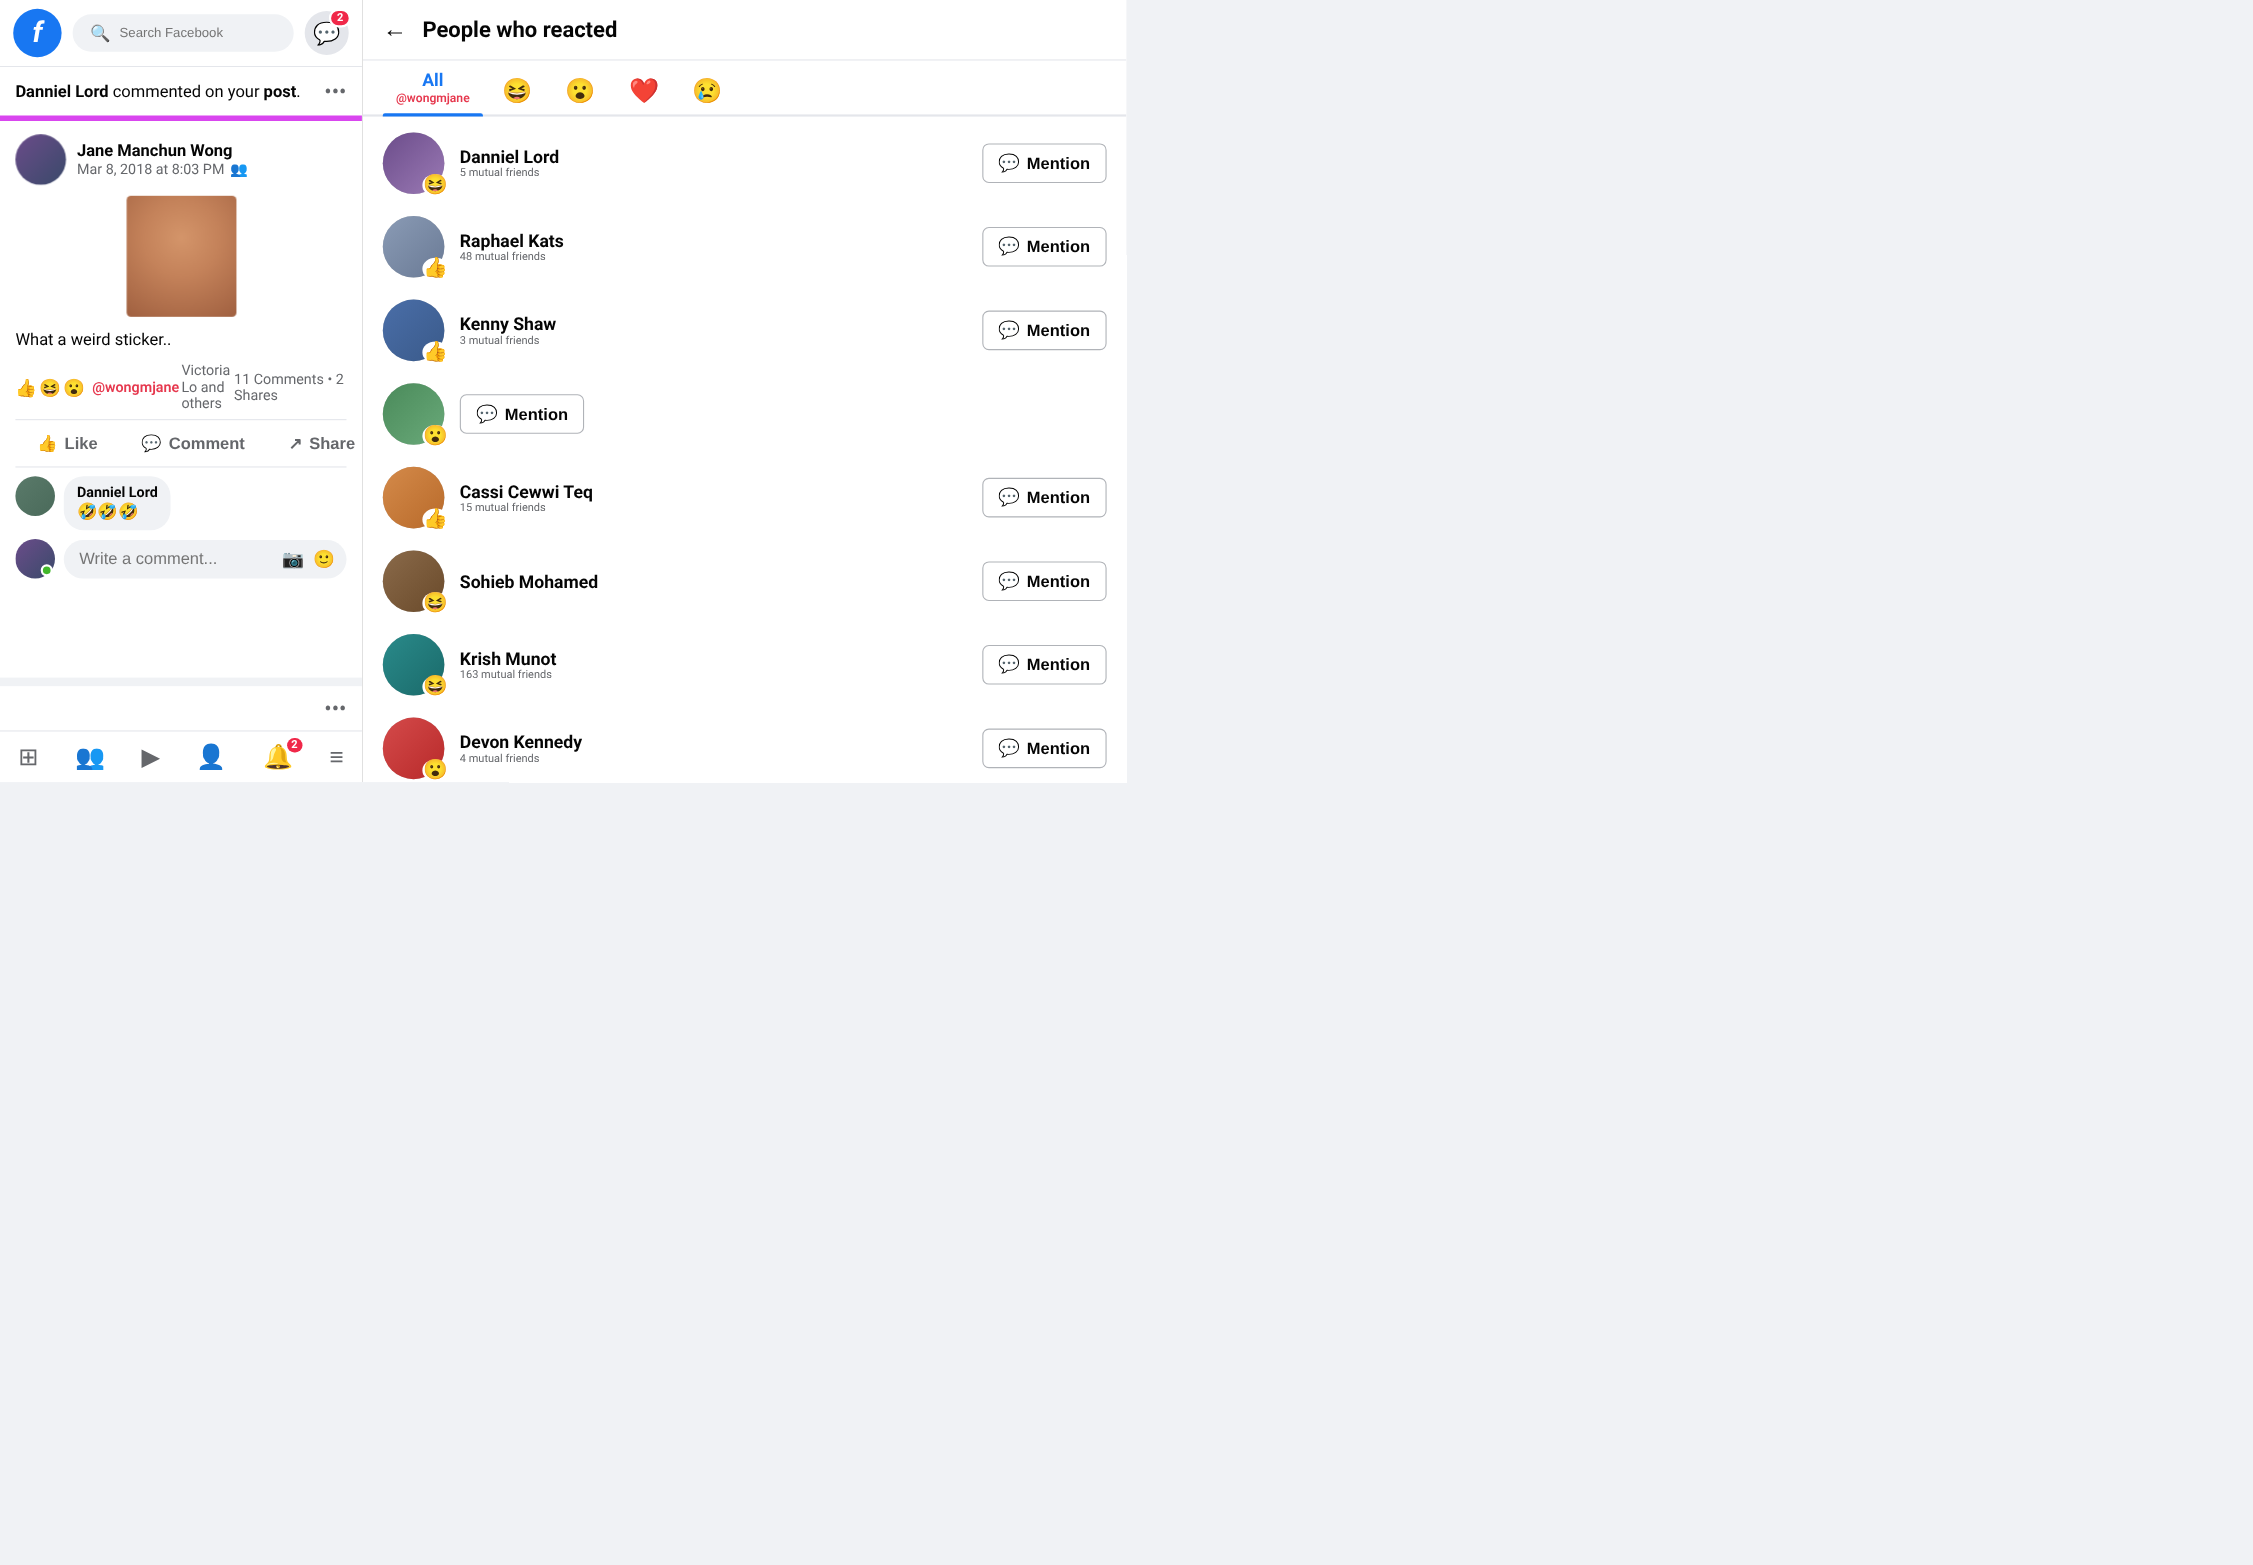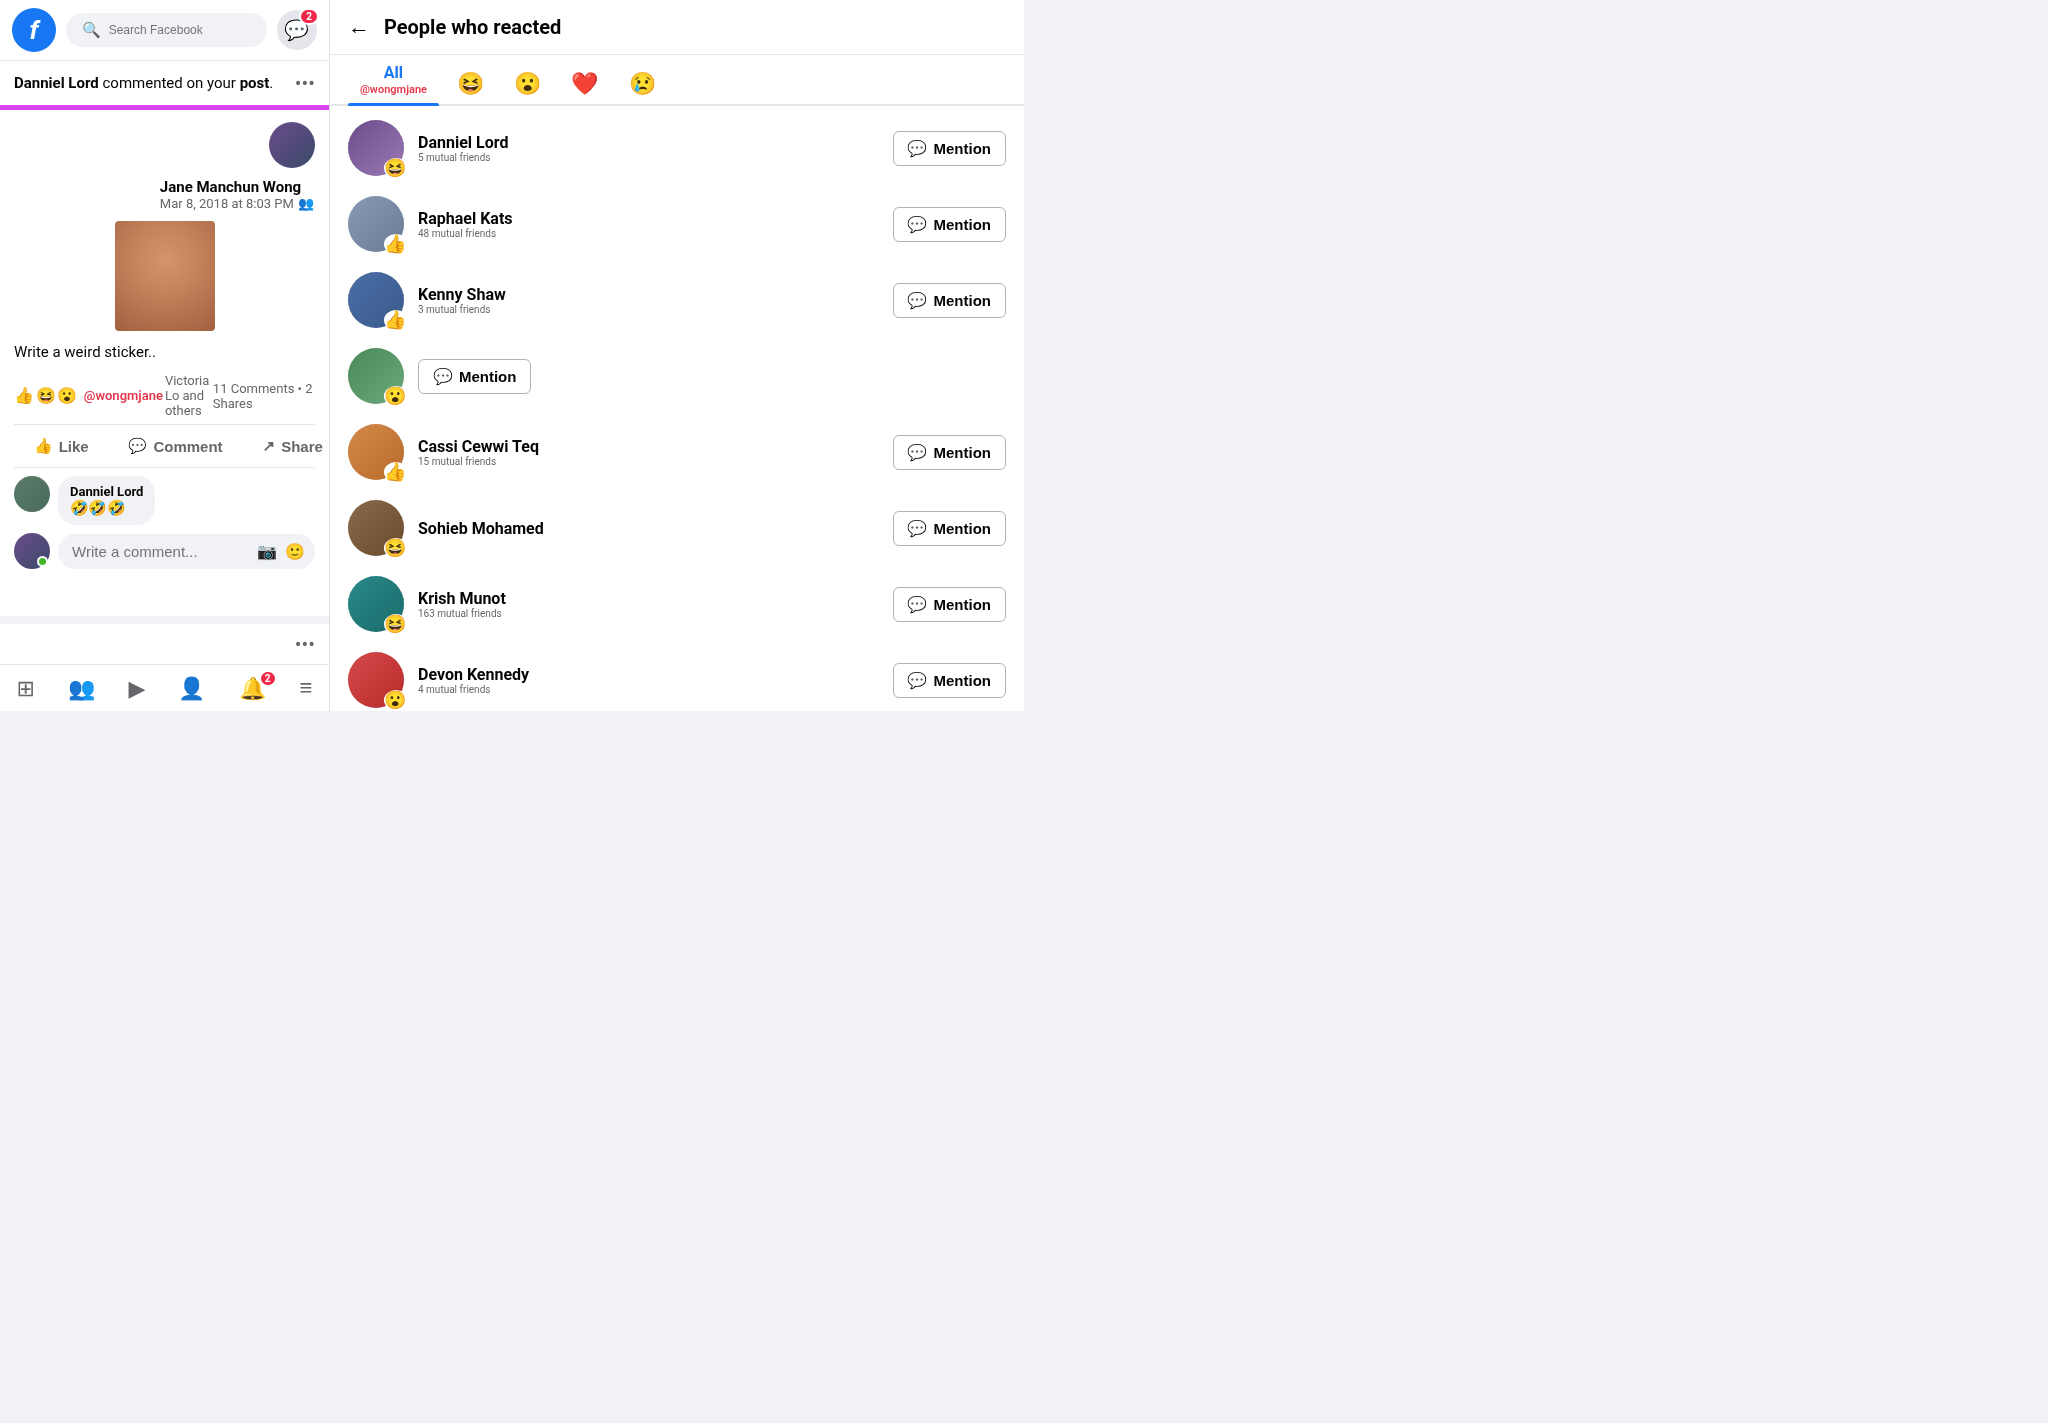--- a/index.html
+++ b/index.html
@@ -106,24 +106,23 @@
 
     .post-card {
       background: #fff;
       padding: 12px 14px;
       flex: 1;
       overflow-y: auto;
     }
 
     .post-header {
       display: flex;
-      align-items: flex-end;
+      align-items: center;
       gap: 10px;
       margin-bottom: 10px;
-      flex-direction: column;
     }
 
     .online-dot {
       position: absolute;
       bottom: 2px;
       right: 2px;
       width: 11px;
       height: 11px;
       background: #42b72a;
       border-radius: 50%;
@@ -540,21 +539,21 @@
         </span>
       </div>
     </div>
 
     <div class="post-image-container">
       <div class="post-image">
         <div class="post-image-face"></div>
       </div>
     </div>
 
-    <div class="post-caption">Write a weird sticker..</div>
+    <div class="post-caption">What a weird sticker..</div>
 
     <div class="reactions-row">
       <div class="reaction-emojis">
         <span class="reaction-emoji">👍</span>
         <span class="reaction-emoji">😆</span>
         <span class="reaction-emoji">😮</span>
         <span class="reaction-tag">@wongmjane</span>
         <span class="reaction-users">Victoria Lo and others</span>
       </div>
       <div class="reaction-counts">

